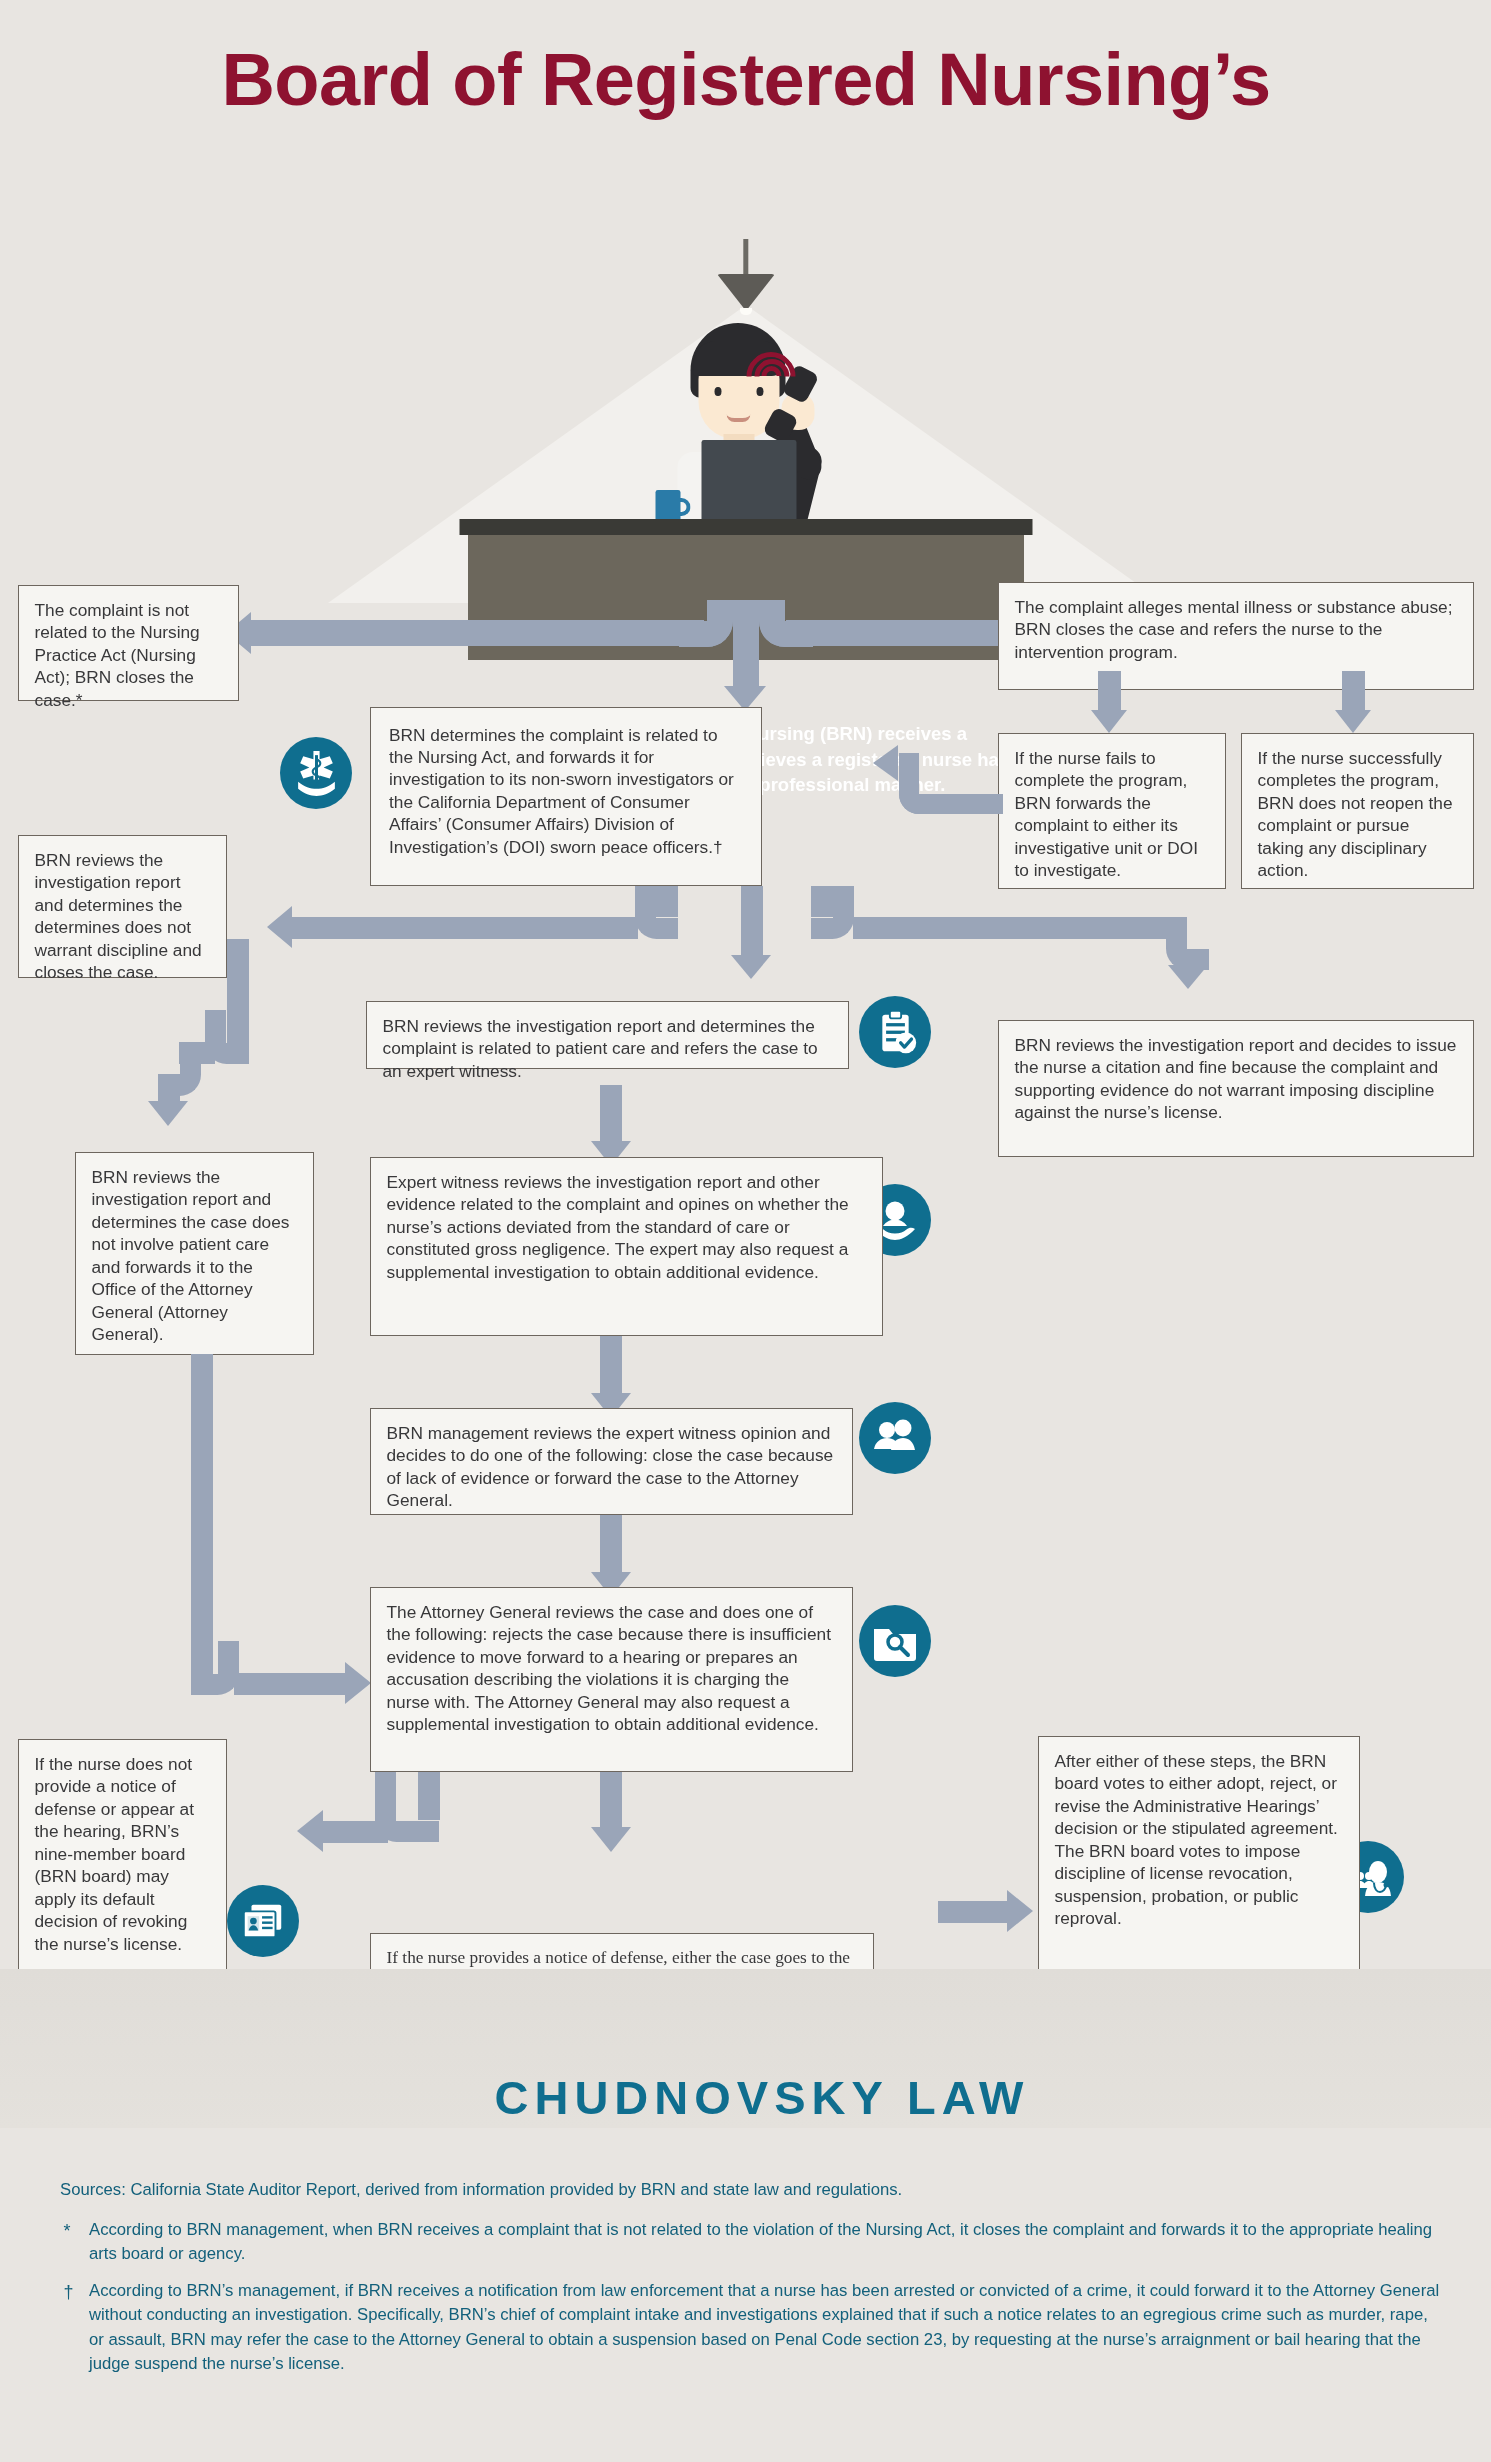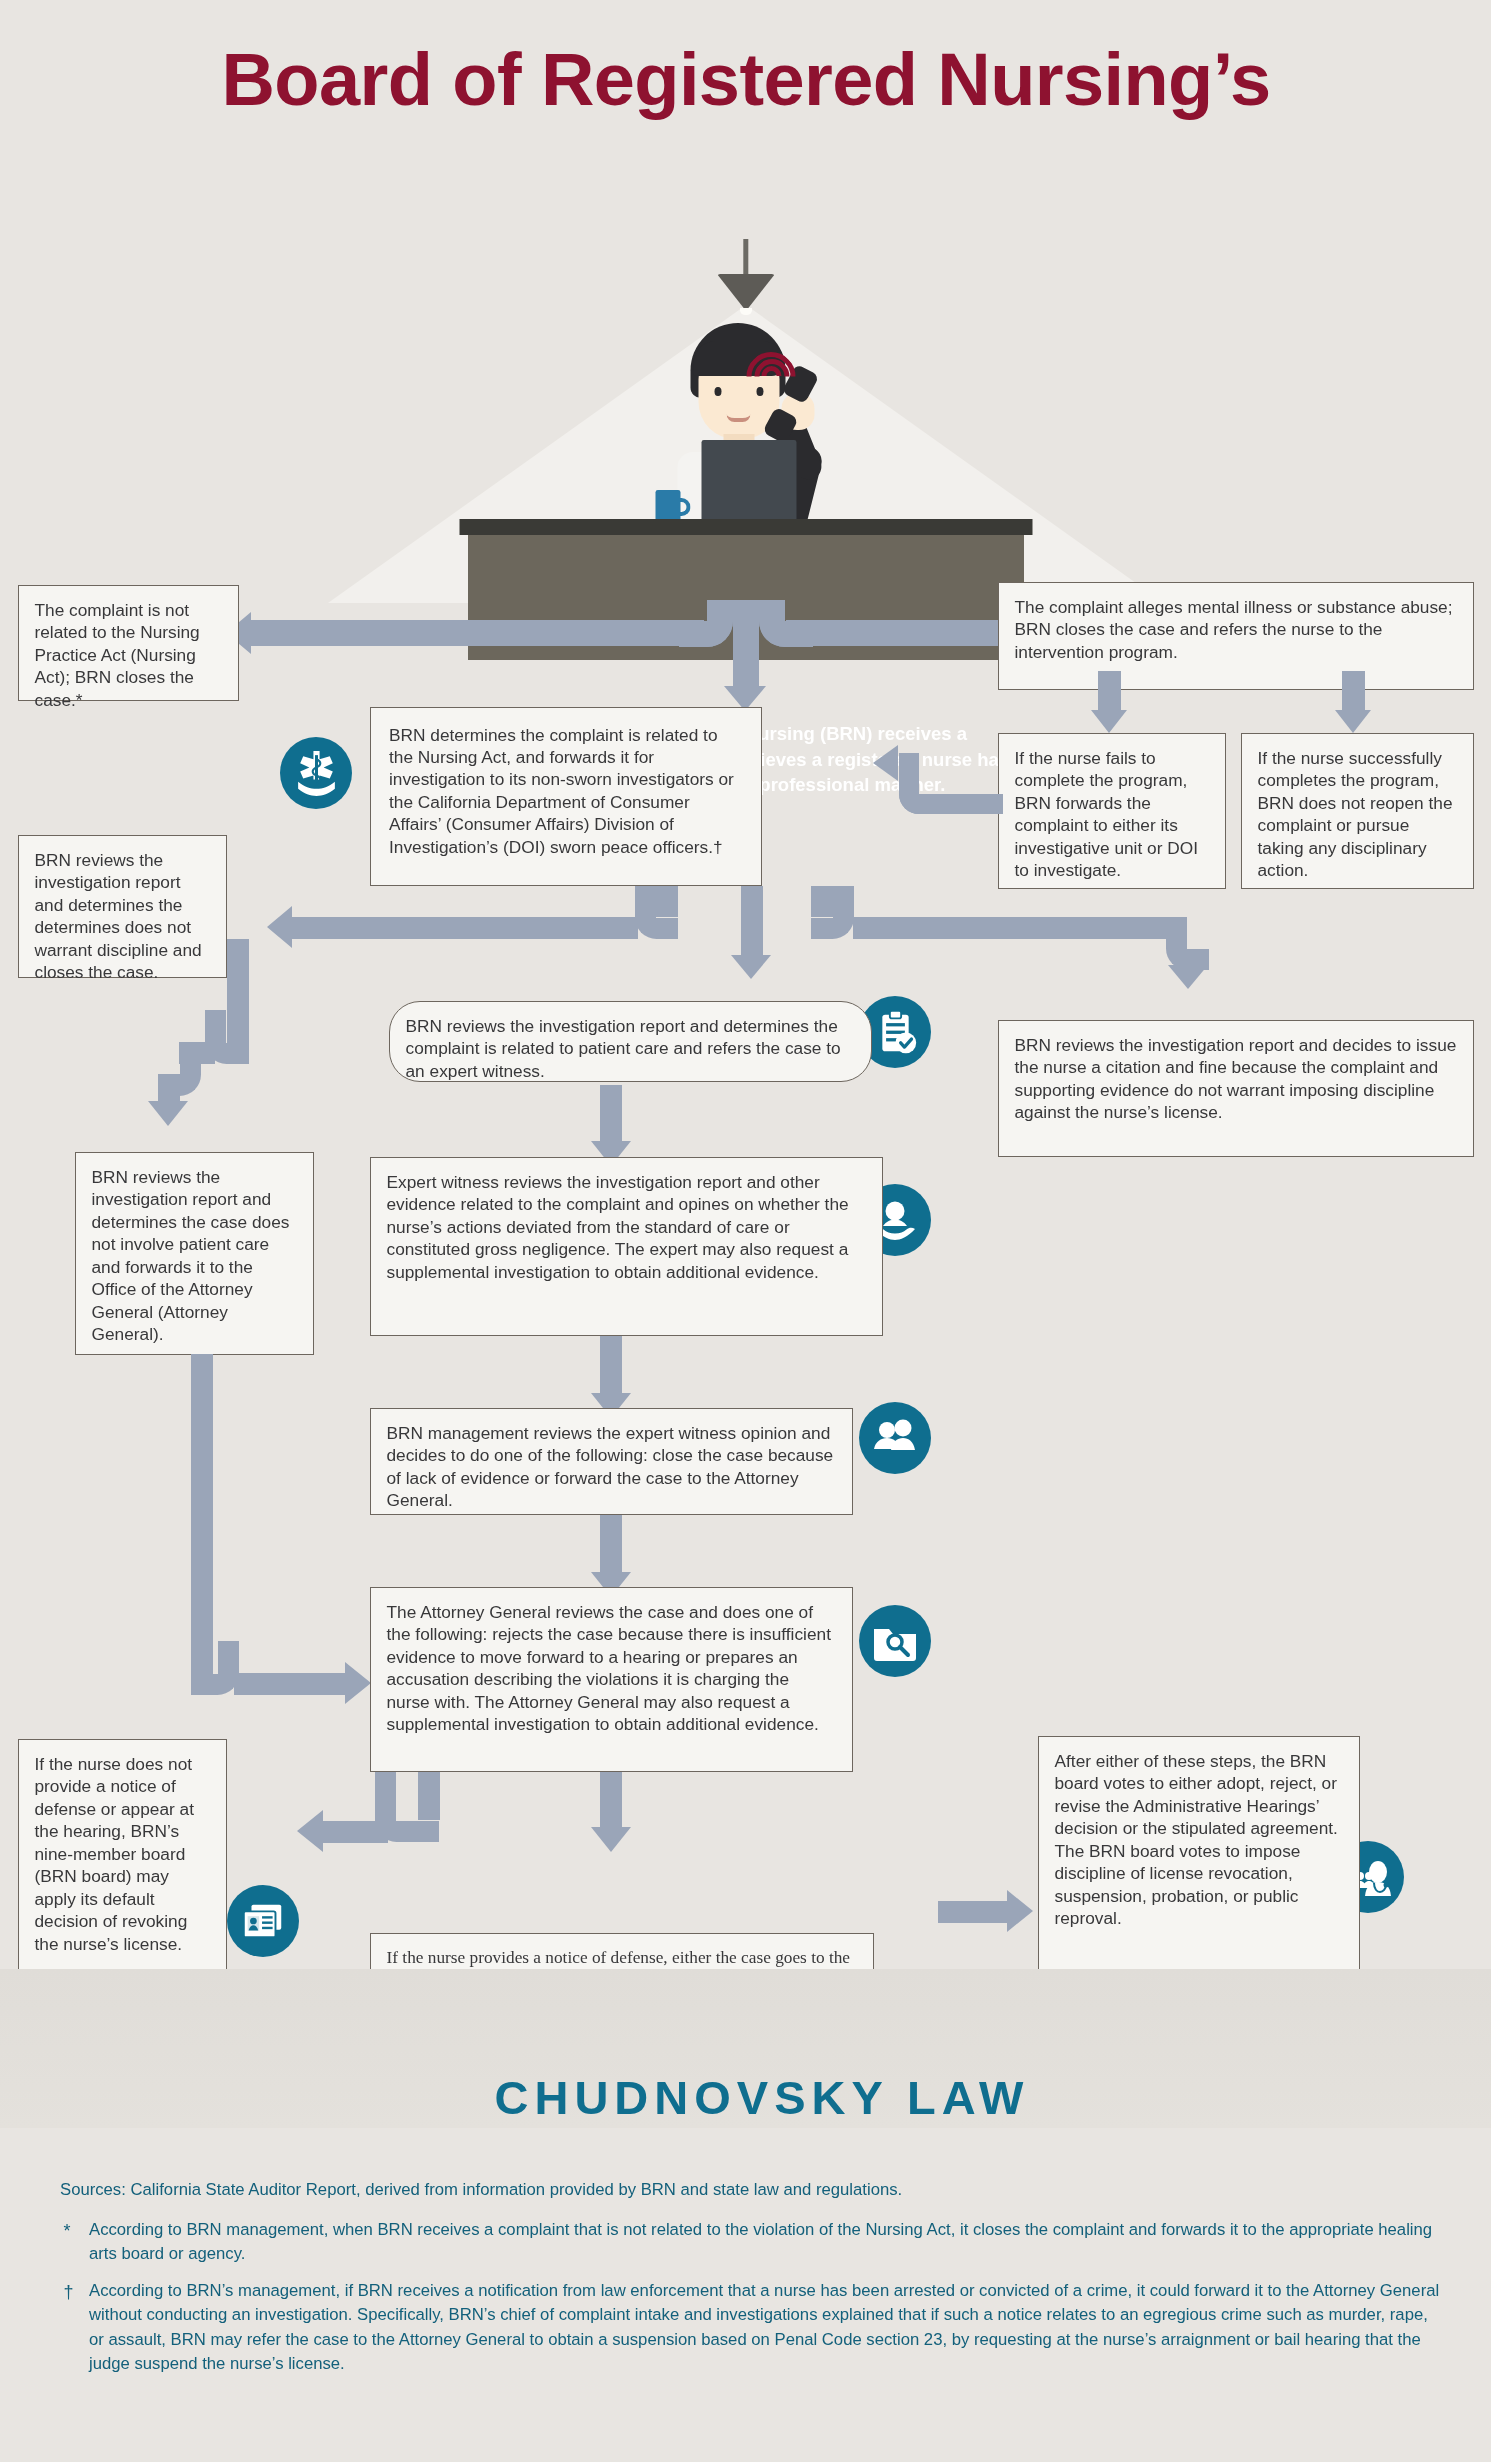--- a/index.html
+++ b/index.html
@@ -256,21 +256,21 @@
       <rect x="22" y="12" width="56" height="78" rx="6" fill="#ffffff"></rect>
       <rect x="38" y="4" width="24" height="16" rx="4" fill="#ffffff" stroke="#0f6e8f" stroke-width="4"></rect>
       <rect x="30" y="30" width="40" height="7" fill="#0f6e8f"></rect>
       <rect x="30" y="46" width="40" height="7" fill="#0f6e8f"></rect>
       <rect x="30" y="62" width="40" height="7" fill="#0f6e8f"></rect>
       <circle cx="72" cy="72" r="22" fill="#ffffff"></circle>
       <path d="M61 72l8 9 15-17" stroke="#0f6e8f" stroke-width="7" fill="none" stroke-linecap="round" stroke-linejoin="round"></path>
     </svg>
   </div>
 
-  <div class="box" style="left:389px; top:1001px; width:483px; height:81px;border-radius:31px;">BRN reviews the investigation report and determines the complaint is related to patient care and refers the case to an expert witness.</div>
+  <div class="box" style="left:366px; top:1001px; width:483px; height:68px;">BRN reviews the investigation report and determines the complaint is related to patient care and refers the case to an expert witness.</div>
 
   <div class="arrow" style="left:600px; top:1085px; width:21.5px; height:60px;"></div>
   <div class="ahead down" style="left:591px; top:1141px; border-left-width:20px; border-right-width:20px; border-top-width:25px;"></div>
 
   <div class="box" style="left:998px; top:1020px; width:476px; height:137px;">BRN reviews the investigation report and decides to issue the nurse a citation and fine because the complaint and supporting evidence do not warrant imposing discipline against the nurse’s license.</div>
 
   <div class="box" style="left:48px; top:1152px; width:239px; height:203px;margin-left:27px;">BRN reviews the investigation report and determines the case does not involve patient care and forwards it to the Office of the Attorney General (Attorney General).</div>
 
   <div class="arrow" style="left:191px; top:1354px; width:21.5px; height:334px;"></div>
   <div class="elbow" style="left:191px; top:1641px; width:48px; height:54px; border-width:0 21.5px 21.5px 0; border-radius:0 0 21.5px 0; background:transparent;"></div>

